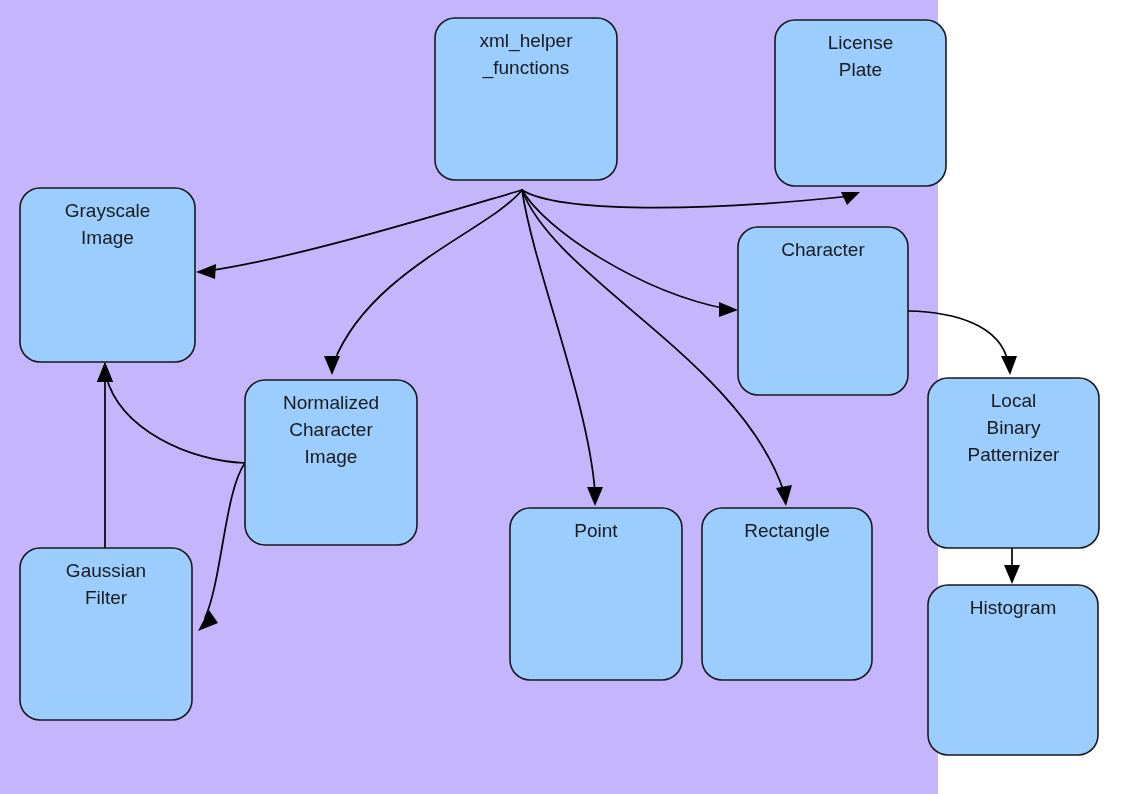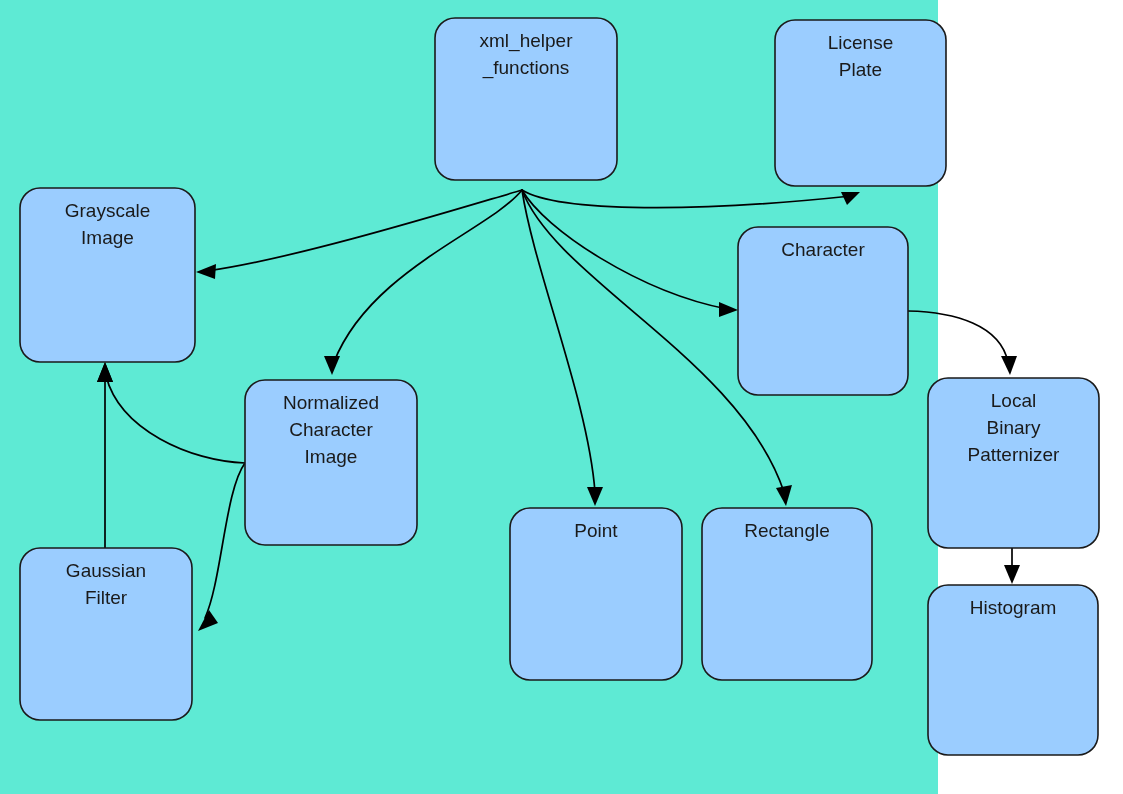--- a/index.html
+++ b/index.html
@@ -11,21 +11,21 @@
   body {
     width: 1123px;
     height: 794px;
     font-family: "Liberation Sans", sans-serif;
     overflow: hidden;
   }
   #diagram-canvas {
     position: relative;
     width: 938px;
     height: 794px;
-    background: #5eead4;
+    background: #c4b5fd;
   }
   svg#diagram-svg {
     position: absolute;
     top: 0;
     left: 0;
     width: 1123px;
     height: 794px;
     display: block;
   }
   .node-rect {

